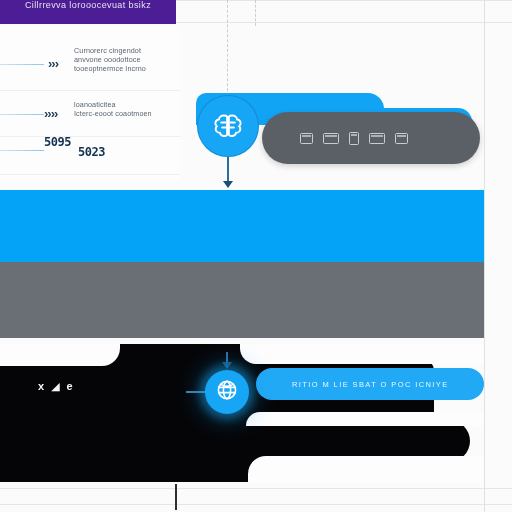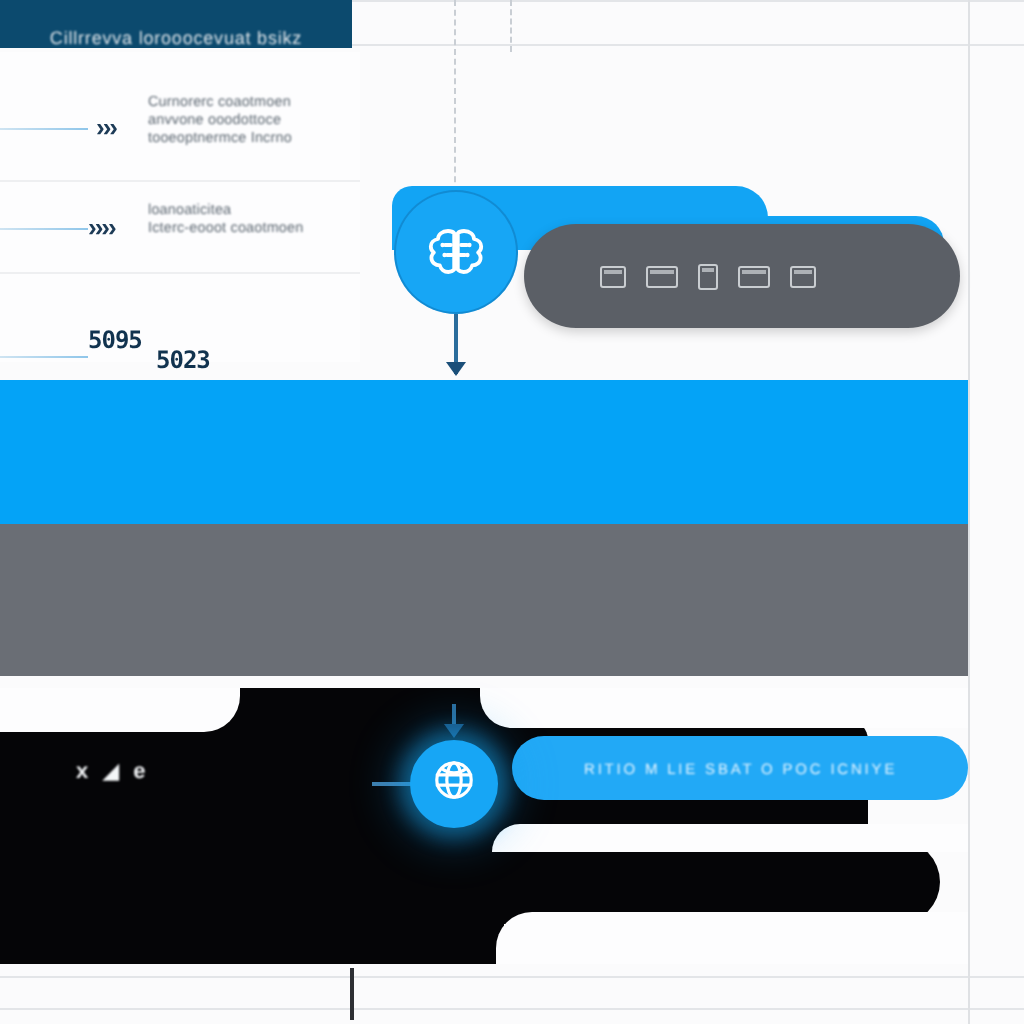--- a/index.html
+++ b/index.html
@@ -18,22 +18,22 @@
 
   
   .guide-v{position:absolute;top:0;bottom:0;width:1px;background:#e9eaec;}
   .guide-dashed{
     position:absolute;width:0;border-left:1px dashed #c9ced4;
   }
 
   
   .header-bar{
     position:absolute;left:0;top:0;width:176px;height:24px;
-    background:#0c4a6e;
-    display:flex;align-items:flex-end;justify-content:center;
+    background:#4c1d95;
+    display:flex;align-items:flex-start;justify-content:center;
     overflow:hidden;
   }
   .header-title{
     color:#f2f3f5;font-size:9px;letter-spacing:.4px;
     white-space:nowrap;filter:blur(.55px);opacity:.92;
   }
 
   
   .list-panel{
     position:absolute;left:0;top:26px;width:180px;height:155px;
@@ -224,38 +224,38 @@
   <div class="header-bar">
     <div class="header-title">Cillrrevva lorooocevuat bsikz</div>
   </div>
 
   <div class="list-panel">
 
     <div class="row" style="top:12px;height:52px;">
       <div class="row-line" style="top:26px;"></div>
       <div class="row-marker" style="left:48px;top:18px;">›››</div>
       <div class="row-text" style="top:8px;">
-        <span>Curnorerc coaotmoen</span>
+        <span>Curnorerc cingendot</span>
         <span>anvvone ooodottoce</span>
         <span>tooeoptnermce Incrno</span>
       </div>
       <div class="row-rule" style="top:52px;"></div>
     </div>
 
     <div class="row" style="top:66px;height:44px;">
       <div class="row-line" style="top:22px;"></div>
       <div class="row-marker" style="left:44px;top:14px;">››››</div>
       <div class="row-text" style="top:8px;">
         <span>loanoaticitea</span>
         <span>Icterc-eooot coaotmoen</span>
       </div>
       <div class="row-rule" style="top:44px;"></div>
     </div>
 
-    <div class="row" style="top:128px;height:44px;">
+    <div class="row" style="top:100px;height:44px;">
       <div class="row-line" style="top:24px;"></div>
       <div class="row-marker numeric" style="left:44px;top:12px;">5095</div>
       <div class="row-marker numeric" style="left:44px;top:22px;margin-left:34px;">5023</div>
       <div class="row-rule" style="top:48px;"></div>
     </div>
   </div>
 
   <div class="folder-shape"></div>
   <div class="folder-shape-2"></div>
 

